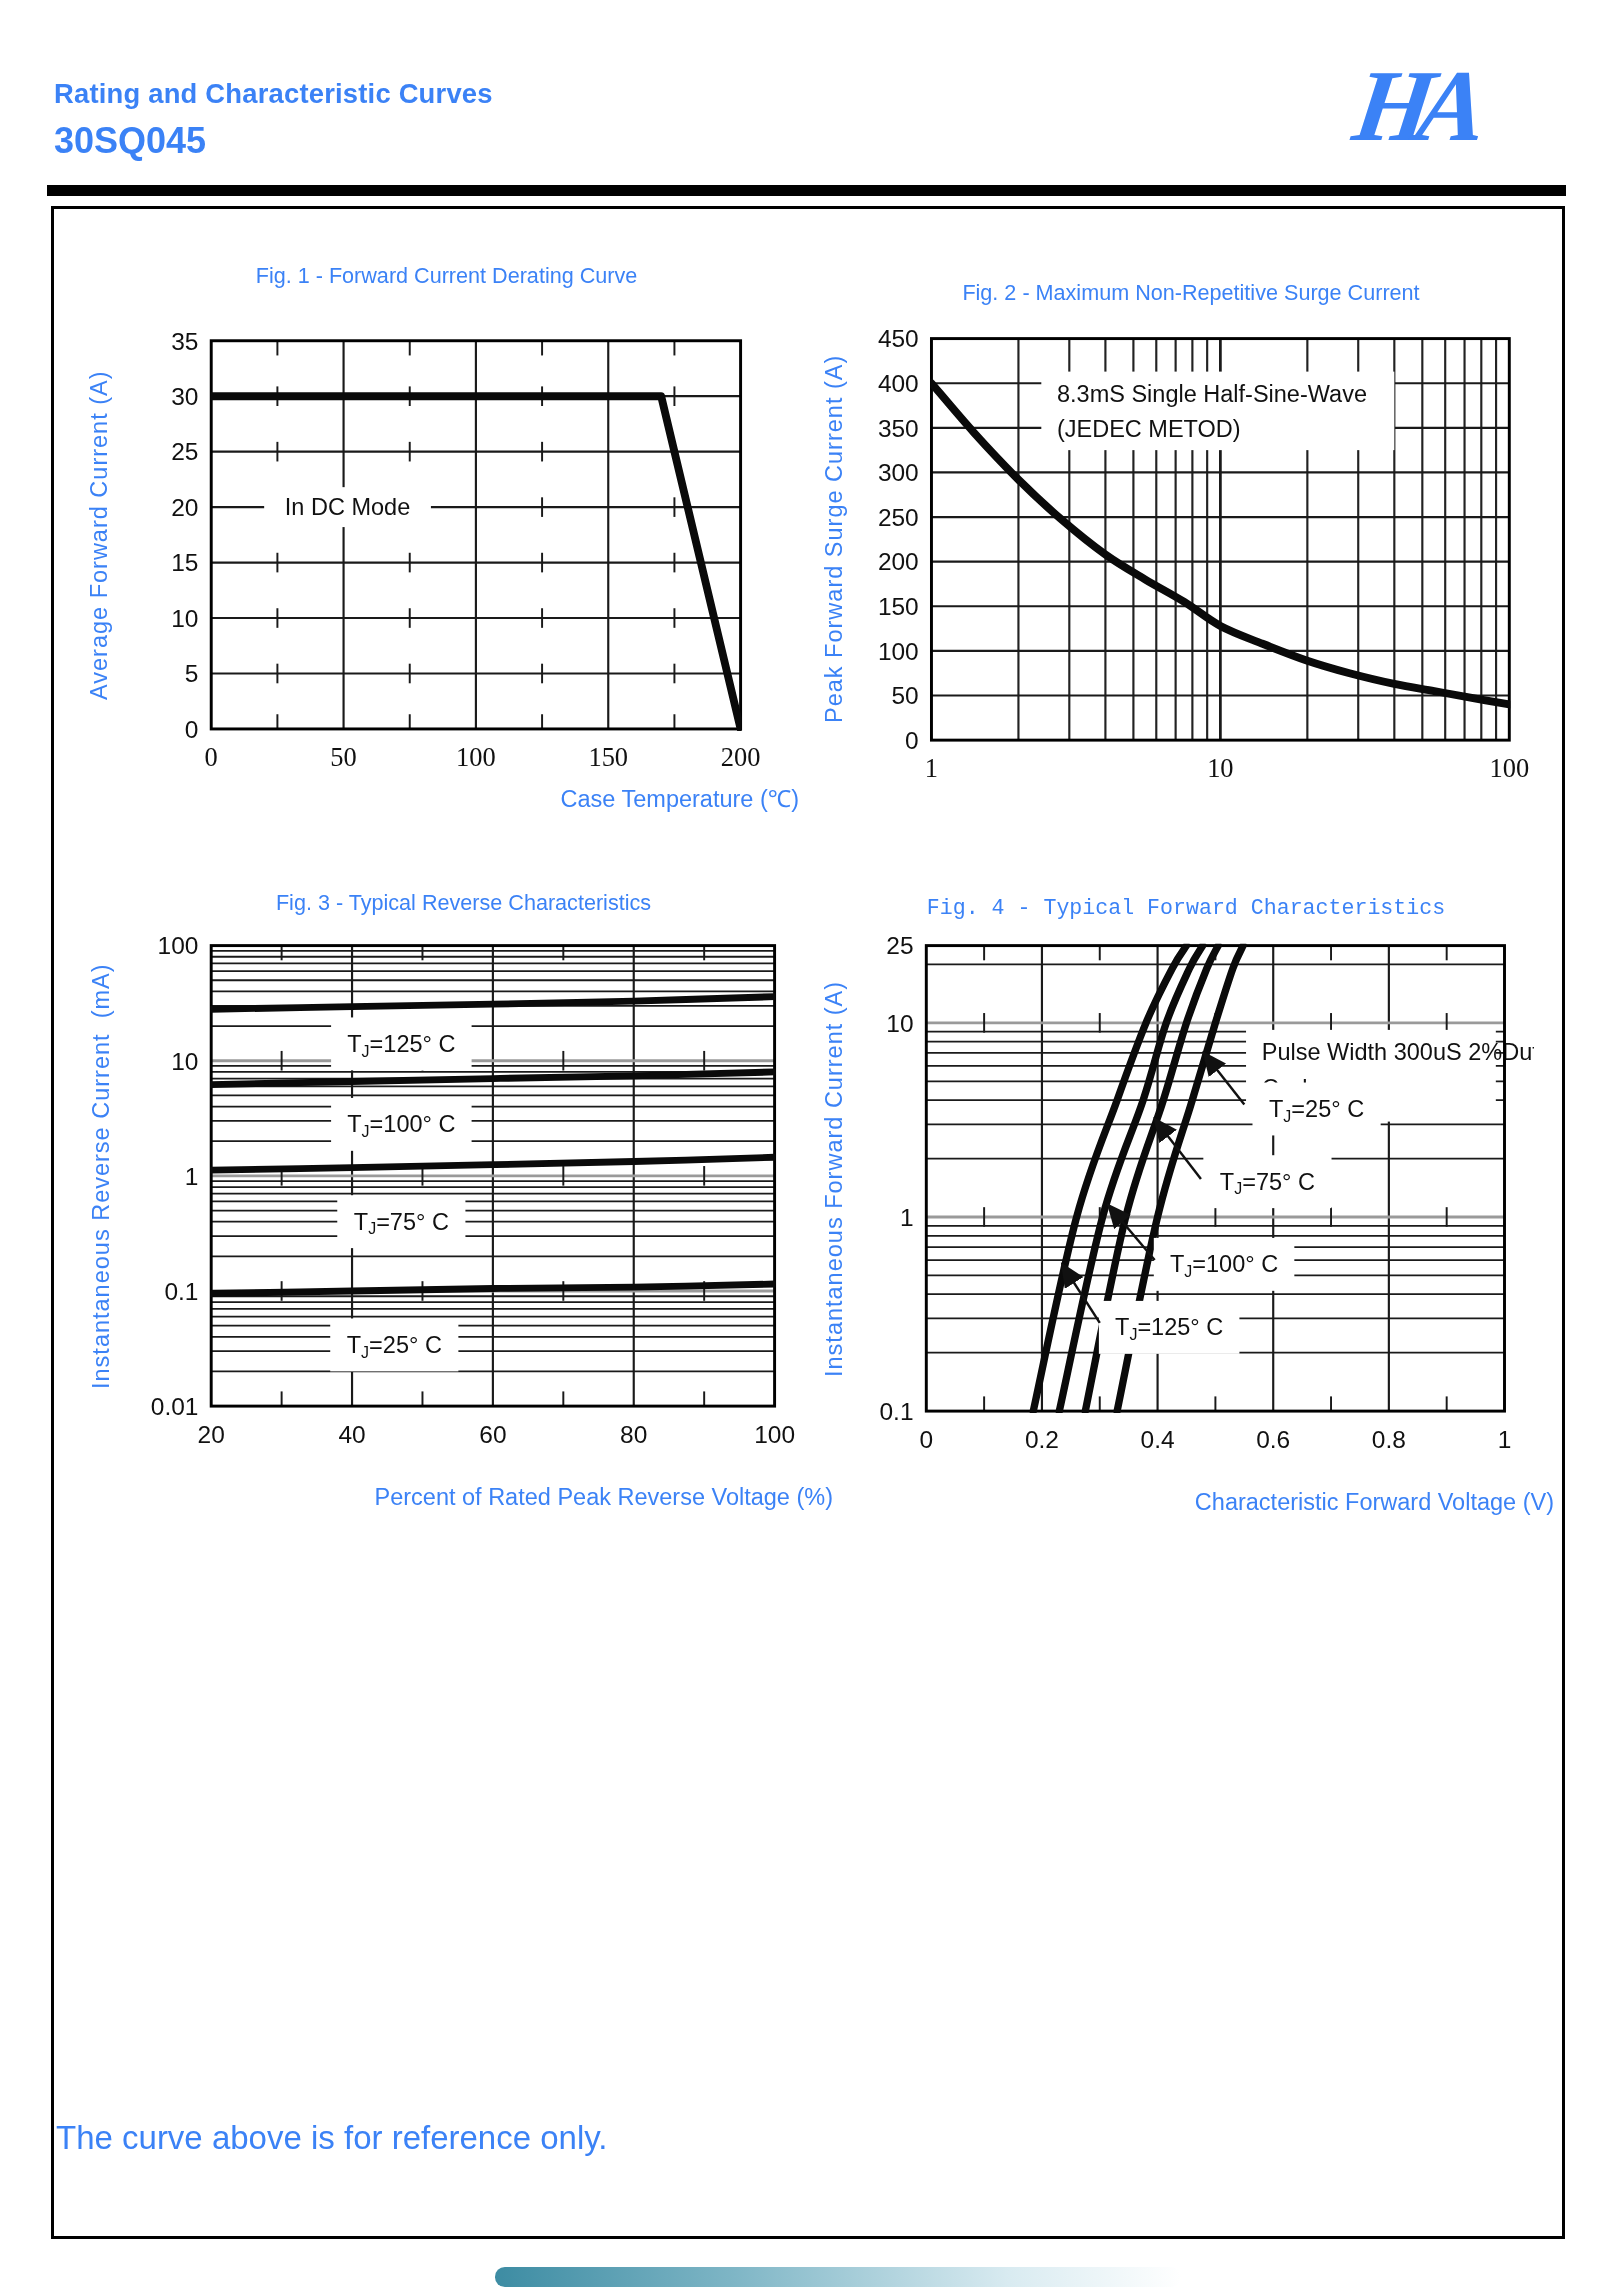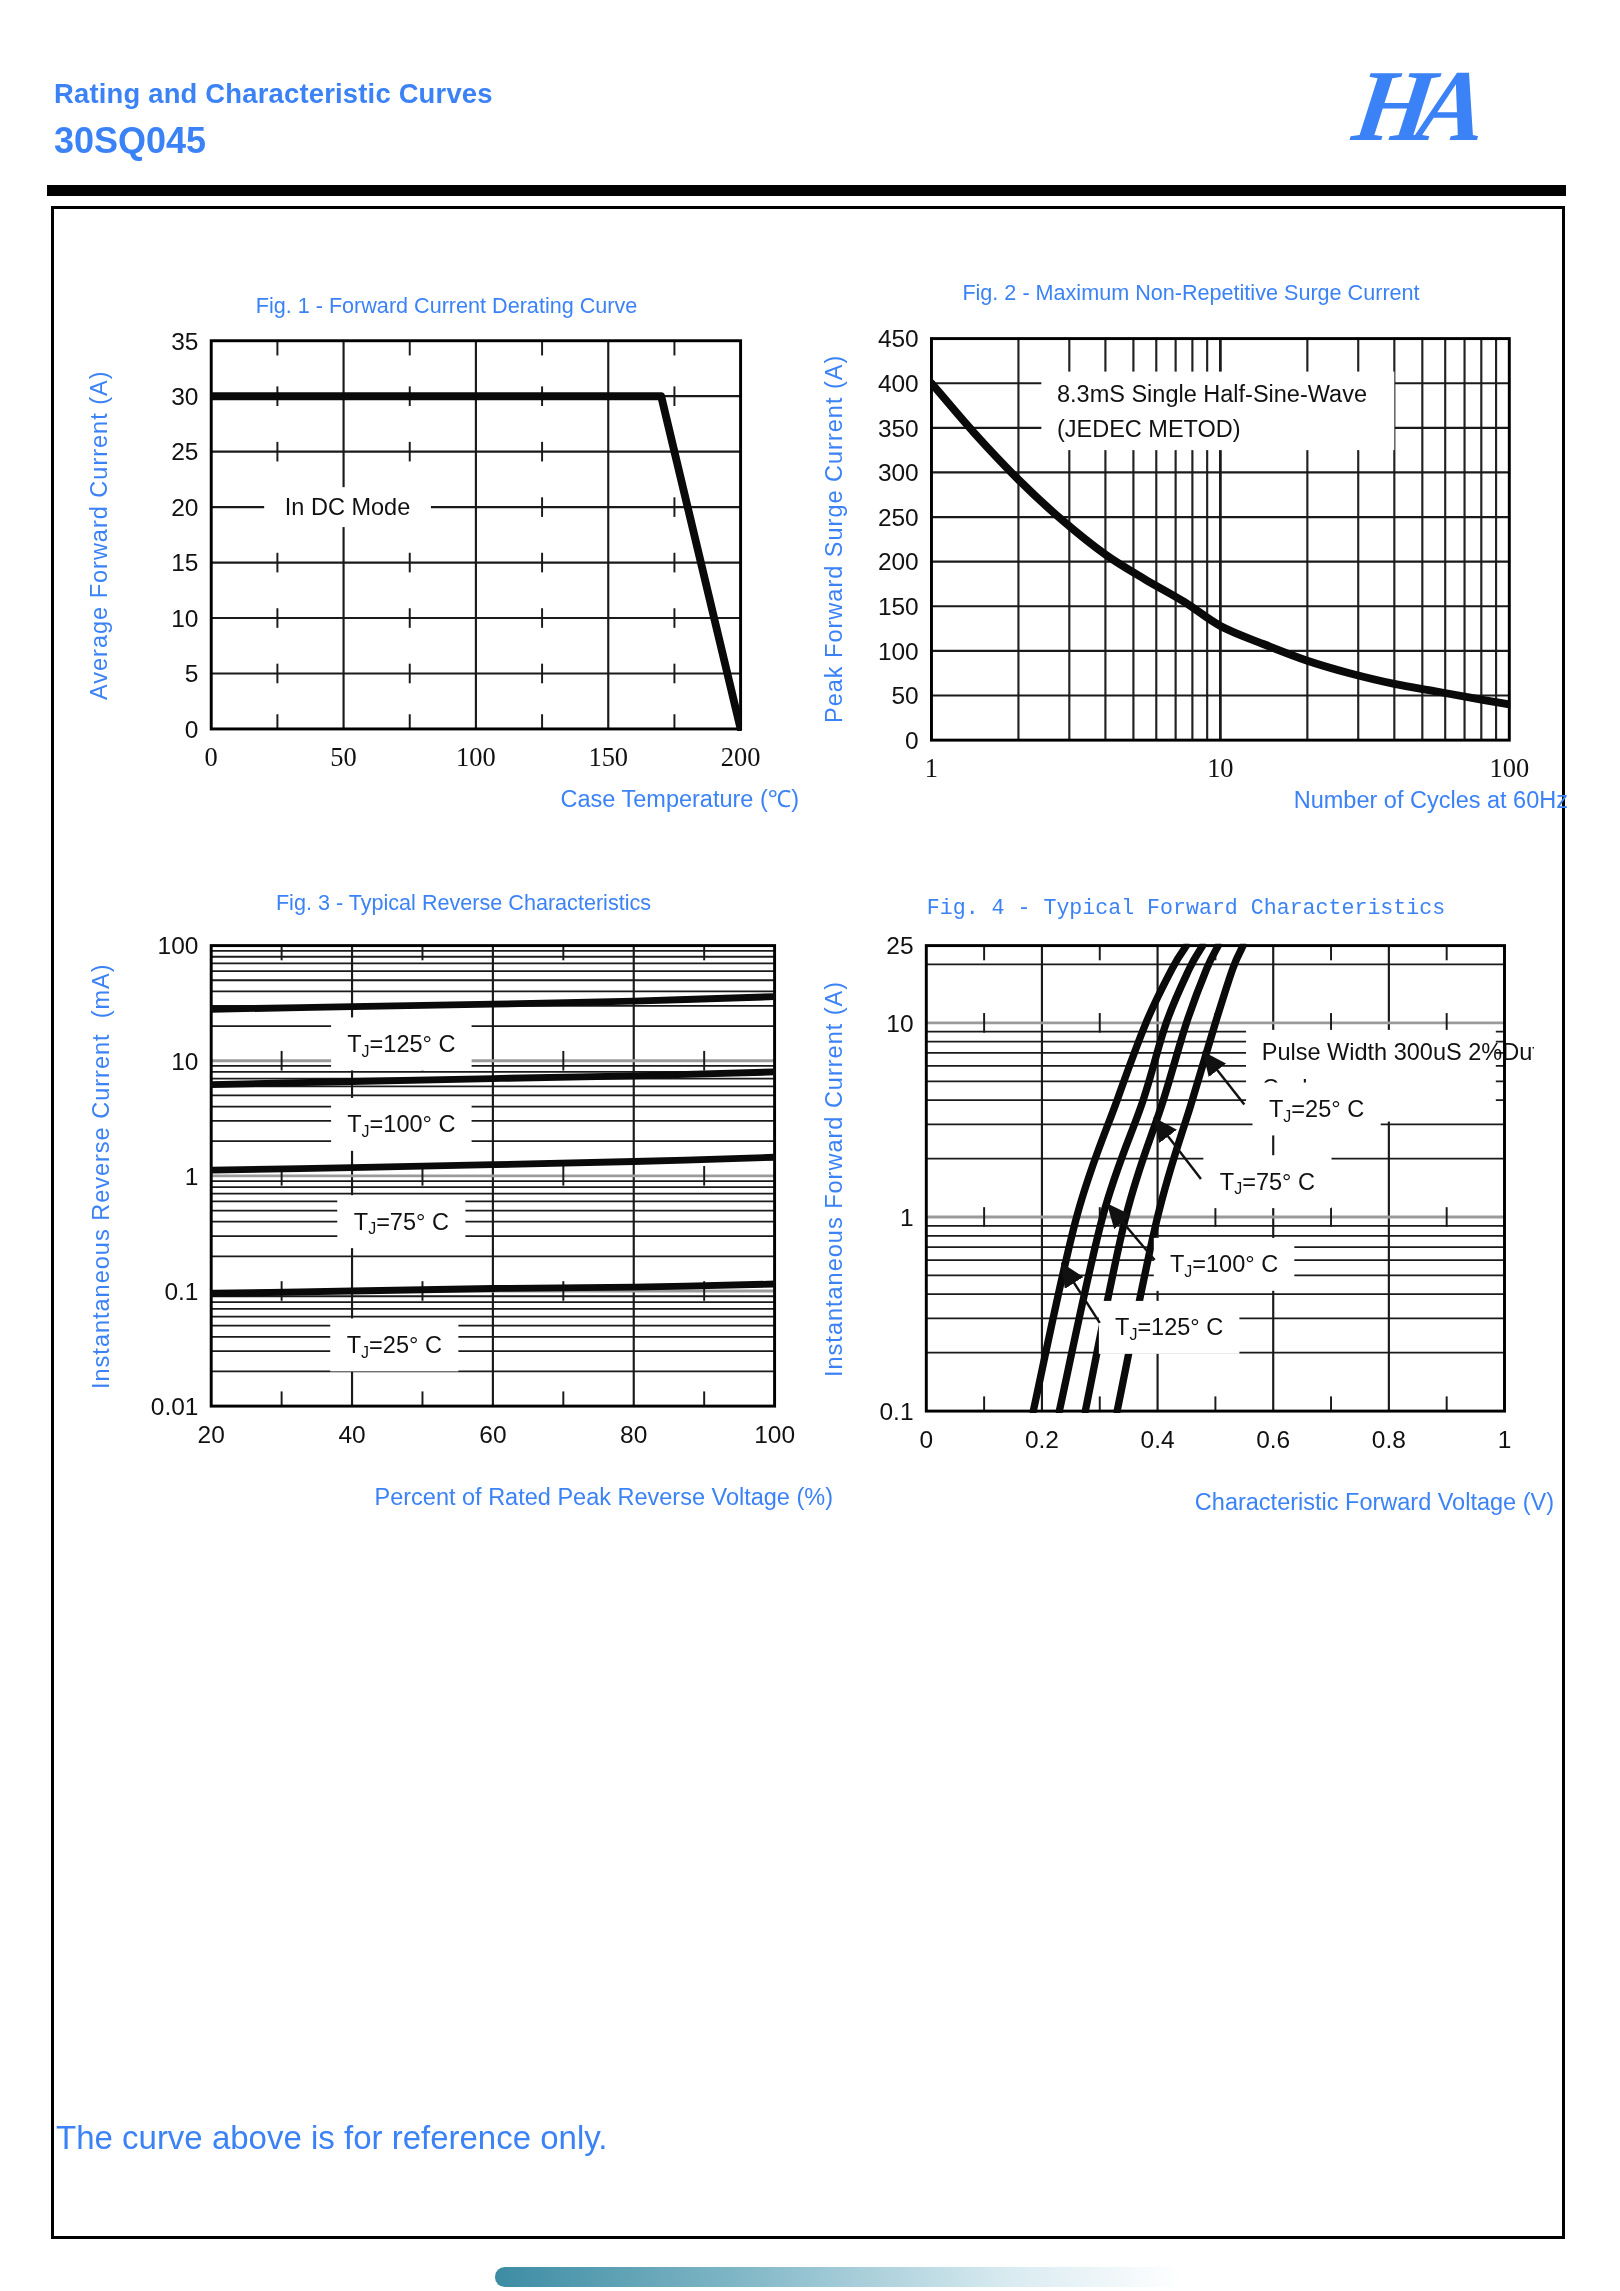--- a/index.html
+++ b/index.html
@@ -10,21 +10,21 @@
   .logo{position:absolute;left:1355px;top:55px;font-family:"Liberation Serif",serif;
         font-style:italic;font-weight:bold;font-size:102px;letter-spacing:-15.7px;
         transform:skewX(-8deg);line-height:1.0;}
   .hdr-rule{position:absolute;left:47px;top:185px;width:1519px;height:10.8px;background:#000;}
   .content-box{position:absolute;left:51px;top:206px;width:1508px;height:2027px;border:3.9px solid #000;}
   .fig-title{position:absolute;font-size:21.6px;text-align:center;}
   .xlab{position:absolute;font-size:23.5px;text-align:right;}
   .ylab{position:absolute;font-size:23.5px;writing-mode:vertical-rl;transform:rotate(180deg);
         display:flex;align-items:center;justify-content:center;white-space:pre;letter-spacing:1px;}
   .chart-svg{position:absolute;}
-  .t1{left:123px;top:263px;width:647px;margin-top:30px;}
+  .t1{left:123px;top:263px;width:647px;}
   .t2{left:843px;top:280px;width:696px;}
   .t3{left:123px;top:890px;width:681px;}
   .t4{left:838px;top:896px;width:696px;font-family:Liberation Mono, monospace;}
   .s1{left:123px;top:321px;}
   .s2{left:843px;top:319px;}
   .s3{left:123px;top:926px;}
   .s4{left:838px;top:926px;}
   .x1{left:152px;top:782px;width:647px;}
   .x2{left:872px;top:787px;width:696px;}
   .x3{left:152px;top:1484px;width:681px;}
@@ -167,21 +167,20 @@
       <text x="77" y="393.4444444444444" text-anchor="end" font-family="&quot;Liberation Sans&quot;,sans-serif" font-size="25" fill="#111">50</text>
       <text x="77" y="347.8888888888889" text-anchor="end" font-family="&quot;Liberation Sans&quot;,sans-serif" font-size="25" fill="#111">100</text>
       <text x="77" y="302.33333333333337" text-anchor="end" font-family="&quot;Liberation Sans&quot;,sans-serif" font-size="25" fill="#111">150</text>
       <text x="77" y="256.7777777777778" text-anchor="end" font-family="&quot;Liberation Sans&quot;,sans-serif" font-size="25" fill="#111">200</text>
       <text x="77" y="211.2222222222222" text-anchor="end" font-family="&quot;Liberation Sans&quot;,sans-serif" font-size="25" fill="#111">250</text>
       <text x="77" y="165.66666666666669" text-anchor="end" font-family="&quot;Liberation Sans&quot;,sans-serif" font-size="25" fill="#111">300</text>
       <text x="77" y="120.1111111111111" text-anchor="end" font-family="&quot;Liberation Sans&quot;,sans-serif" font-size="25" fill="#111">350</text>
       <text x="77" y="74.55555555555557" text-anchor="end" font-family="&quot;Liberation Sans&quot;,sans-serif" font-size="25" fill="#111">400</text>
       <text x="77" y="29" text-anchor="end" font-family="&quot;Liberation Sans&quot;,sans-serif" font-size="25" fill="#111">450</text>
     </svg>
-  <div class="xlab x2">Number of Cycles at 60Hz</div>
   <div class="ylab yl2">Peak Forward Surge Current (A)</div>
 
   <div class="fig-title t3">Fig. 3 - Typical Reverse Characteristics</div>
   <svg class="chart-svg s3" width="681" height="534" viewBox="0 0 695 545">
       <defs>
         <clipPath id="cp2">
           <rect x="89" y="18" width="577" height="474"></rect>
         </clipPath>
         <marker id="ar2" markerWidth="11" markerHeight="9" refX="9" refY="4.5" orient="auto">
           <path d="M0,0 L10,4.5 L0,9 z" fill="#111"></path>

